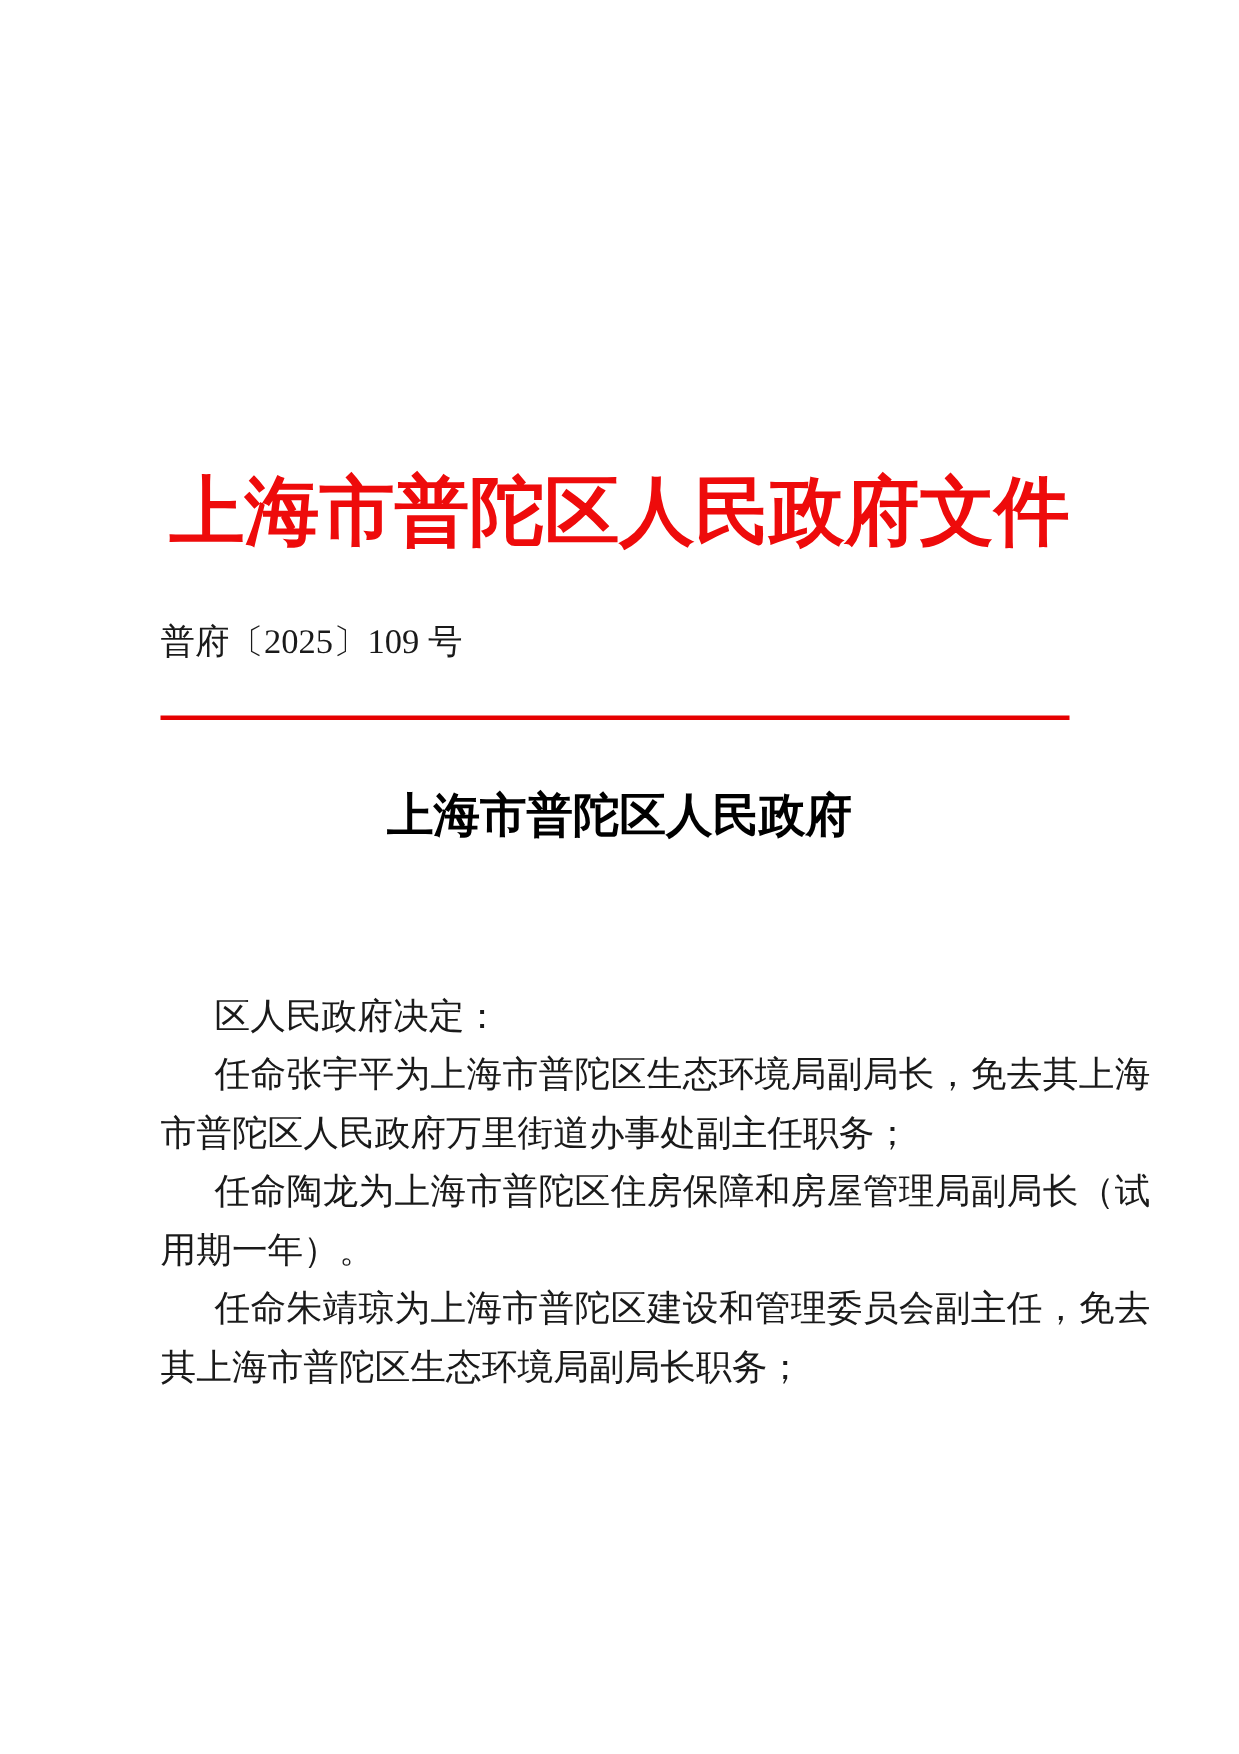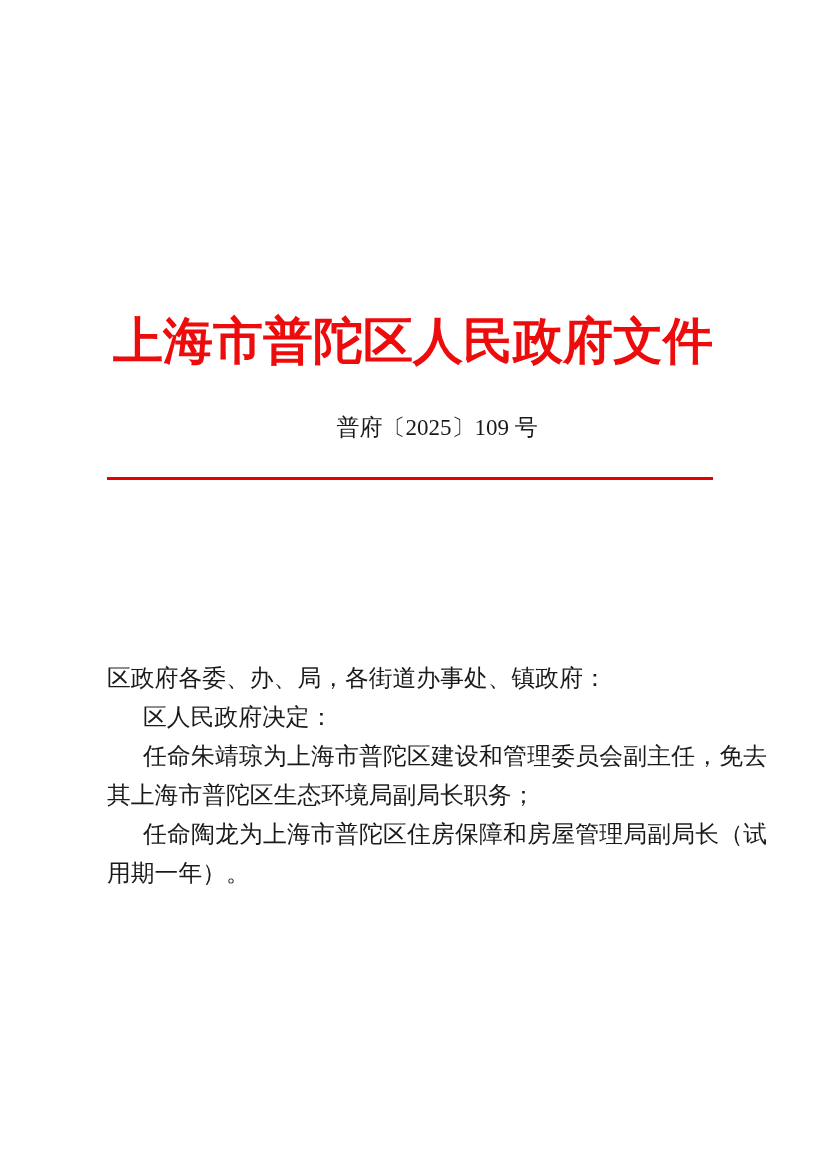--- a/index.html
+++ b/index.html
@@ -26,21 +26,21 @@
     font-weight: bold;
     letter-spacing: 0px;
     color: var(--letterhead-red, #ee0b0b);
     white-space: nowrap;
   }
   .doc-number {
     position: absolute;
     top: 413px;
     left: 107px;
     width: 660px;
-    text-align: center;
+    text-align: left;
     font-size: 23px;
     line-height: 30px;
     color: #1a1a1a;
   }
   .red-rule {
     position: absolute;
     top: 477px;
     left: 107px;
     width: 606px;
     height: 3px;
@@ -91,24 +91,25 @@
 
 <div class="page">
 
   <div class="letterhead">上海市普陀区人民政府文件</div>
 
   <div class="doc-number">普府〔2025〕109 号</div>
 
   <div class="red-rule"></div>
 
   <div class="doc-title">
+    <div>上海市普陀区人民政府</div>
   </div>
 
   <div class="body-block">
-    <p>区政府各委、办、局，各街道办事处、镇政府：</p>
     <p class="indent">区人民政府决定：</p>
+    <p class="indent">任命张宇平为上海市普陀区生态环境局副局长，免去其上海市普陀区人民政府万里街道办事处副主任职务；</p>
+    <p class="indent">任命陶龙为上海市普陀区住房保障和房屋管理局副局长（试用期一年）。</p>
     <p class="indent">任命朱靖琼为上海市普陀区建设和管理委员会副主任，免去其上海市普陀区生态环境局副局长职务；</p>
-    <p class="indent">任命陶龙为上海市普陀区住房保障和房屋管理局副局长（试用期一年）。</p>
   </div>
 
   <div class="page-footer">— 1 —</div>
 
 </div>
 
 </body></html>

